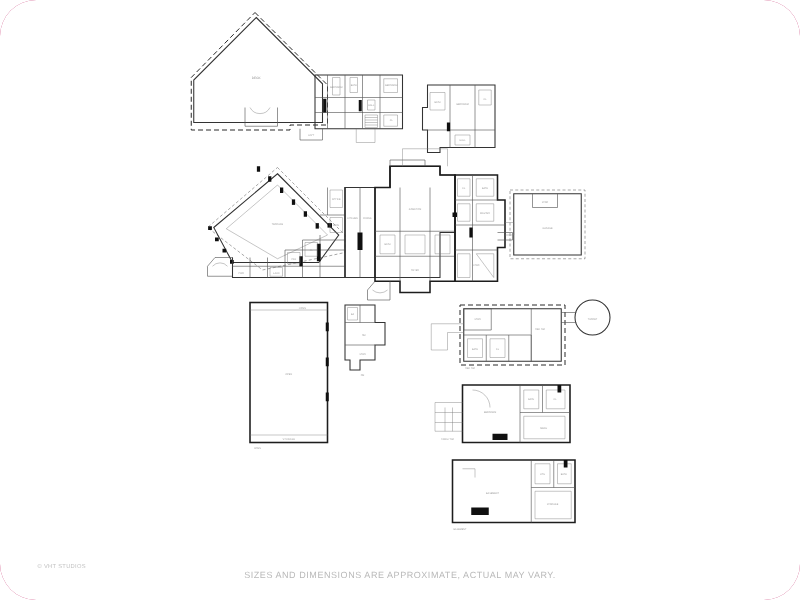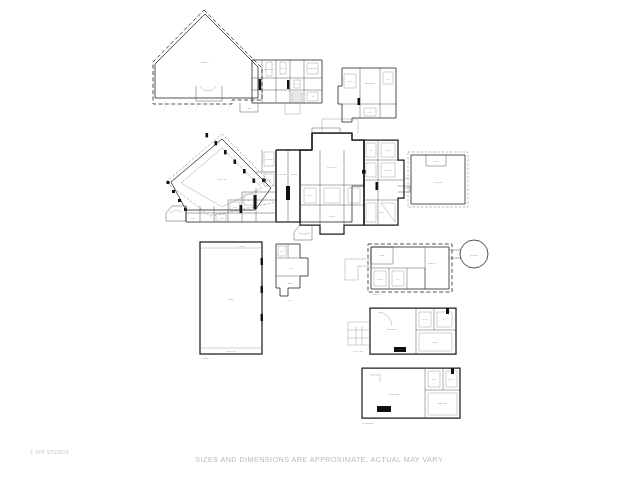--- a/index.html
+++ b/index.html
@@ -9,20 +9,21 @@
   }
   body {
     font-family: "Liberation Sans", sans-serif;
   }
   #page {
     position: relative;
     width: 640px;
     height: 480px;
     background: #be185d;
     overflow: hidden;
+    border-radius: 29px;
   }
   #plan-canvas {
     position: absolute;
     left: 0;
     top: 0;
     width: 640px;
     height: 480px;
   }
   .footer-note {
     position: absolute;

